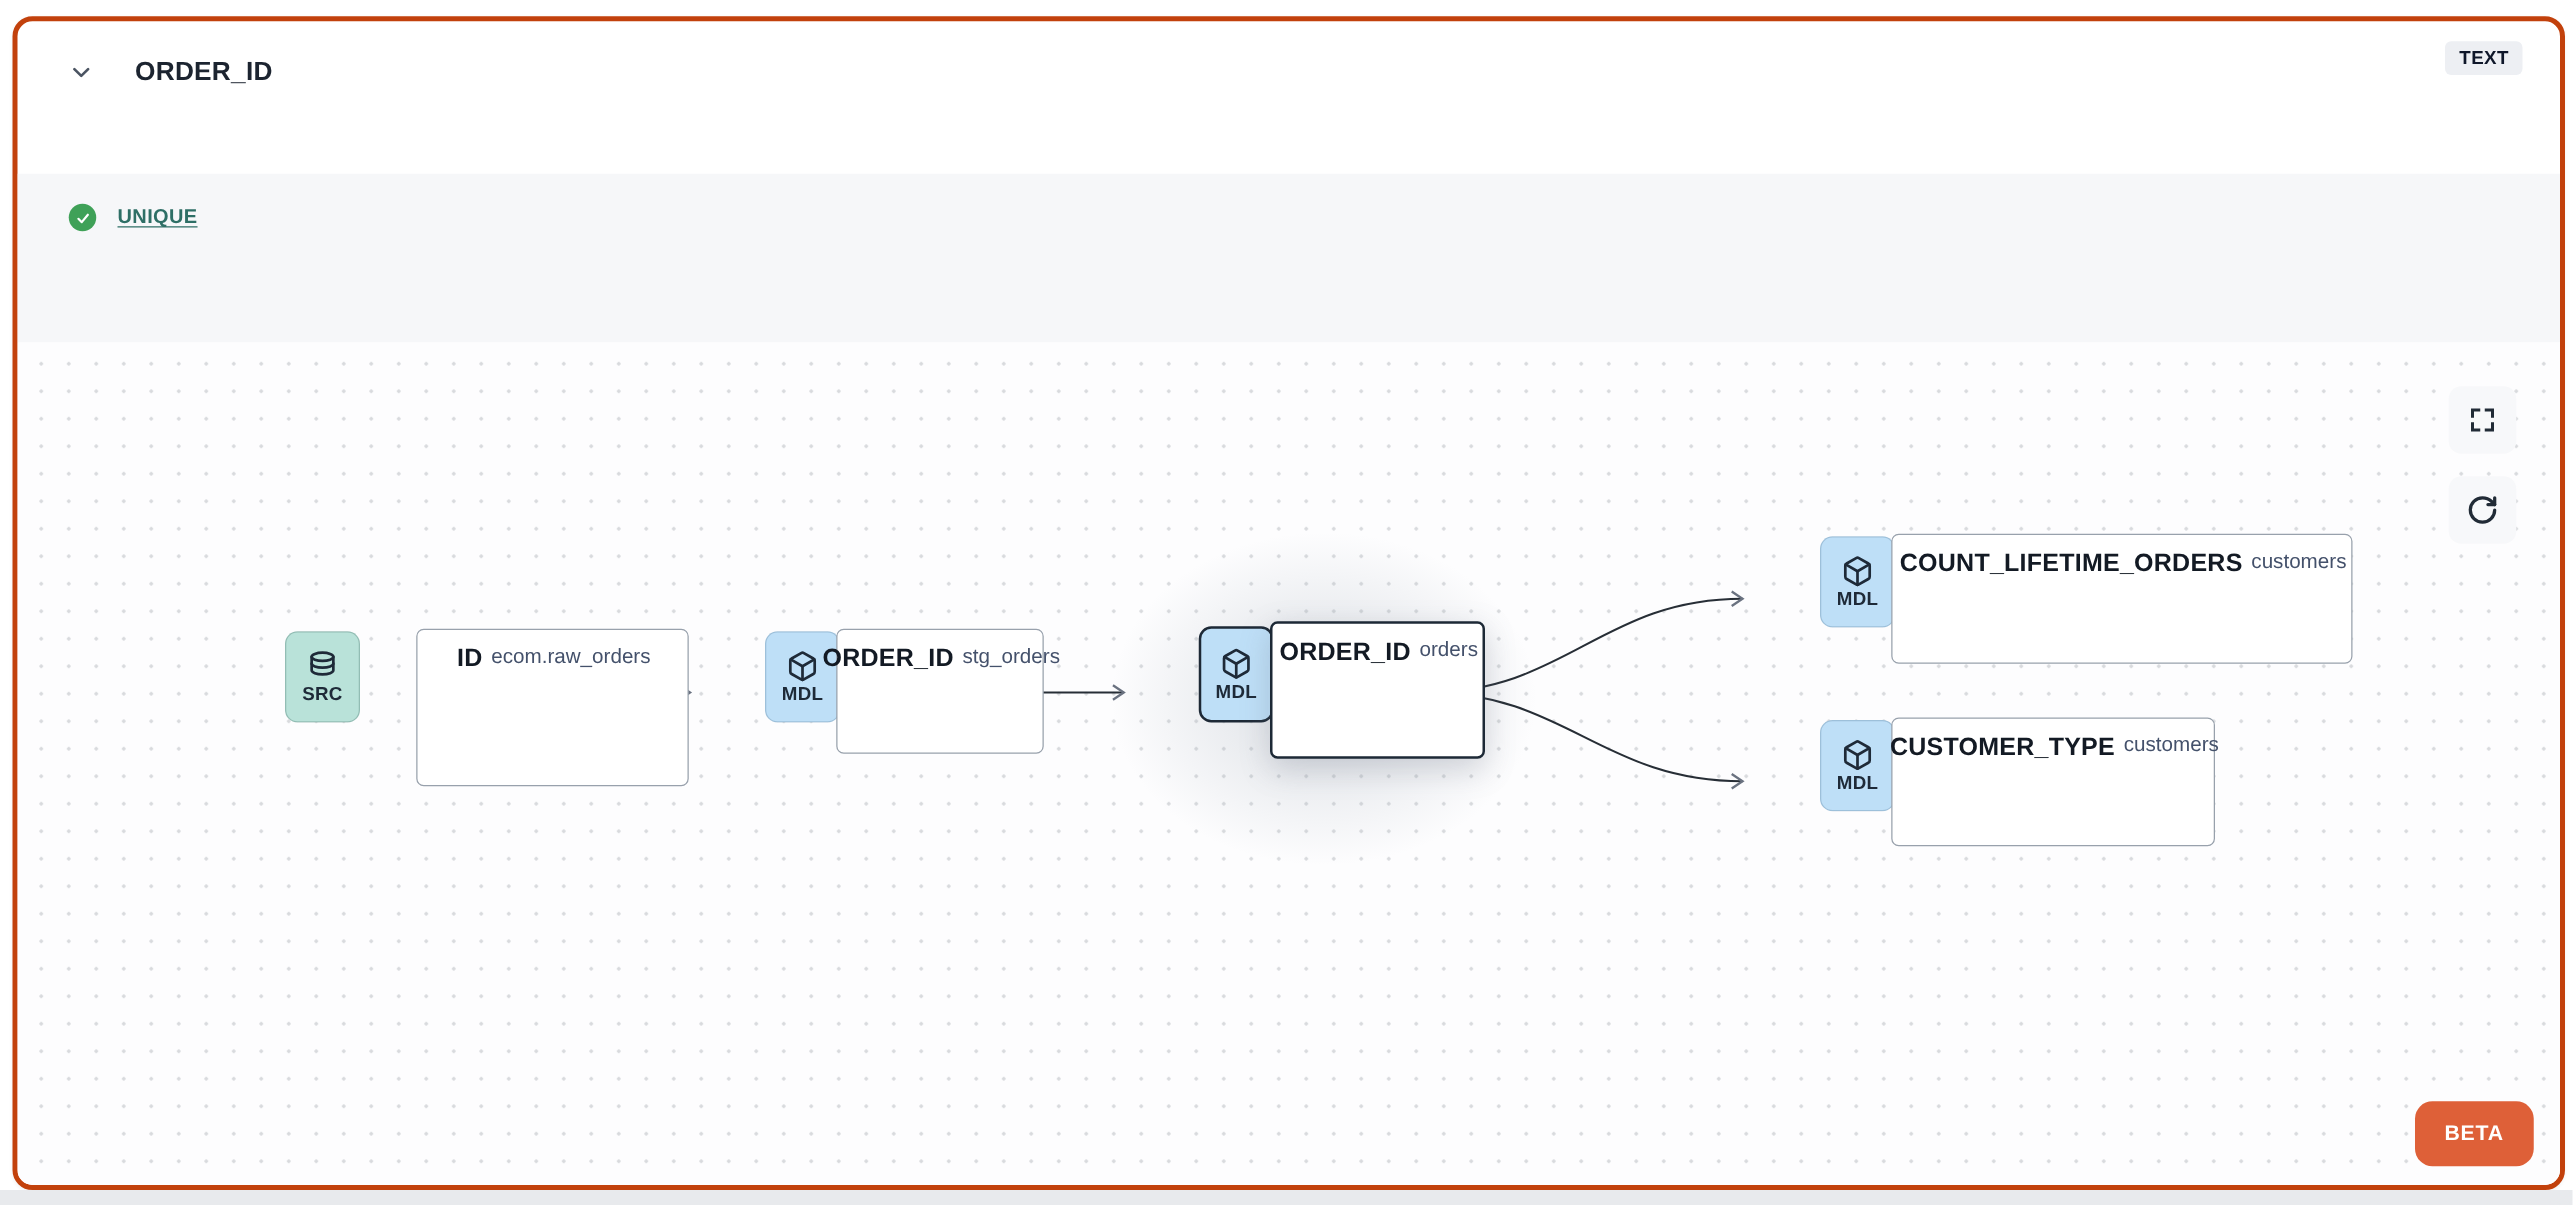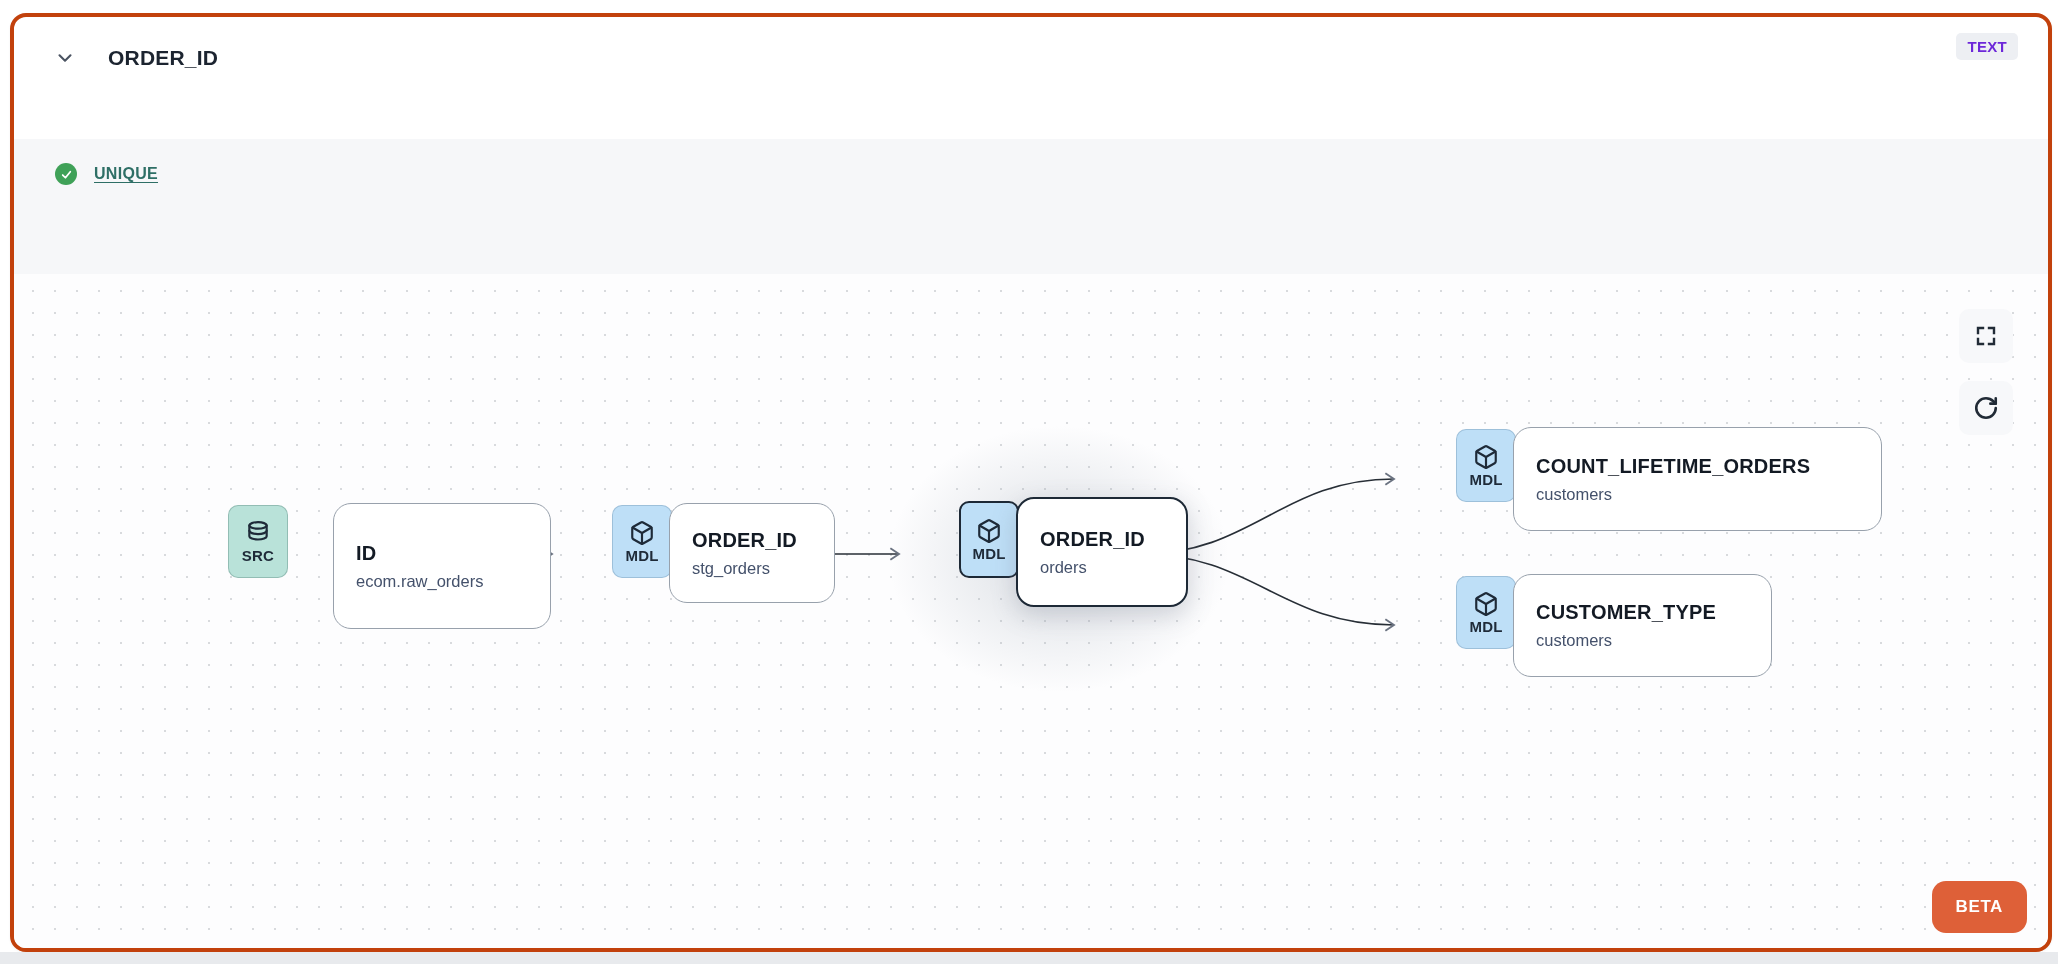--- a/index.html
+++ b/index.html
@@ -12,21 +12,21 @@
     background:#fff; border:4px solid #c2410c; border-radius:16px;
     box-shadow:0 1px 3px rgba(0,0,0,.05);
     display:flex; flex-direction:column; overflow:hidden;
   }
 
   
   .hdr { height:122px; padding:24px 30px 0 36px; position:relative; flex:none; }
   .title-row { display:flex; align-items:center; gap:28px; height:34px; }
   .chev-btn { background:none; border:none; cursor:pointer; width:30px; height:30px; display:flex; align-items:center; justify-content:center; color:#4b5462; }
   .hdr h1 { font-size:21px; font-weight:600; color:#1c2430; letter-spacing:.2px; }
-  .type-badge { position:absolute; right:30px; top:16px; background:#edeff3; color:#6d28d9; font-size:15px; font-weight:700; padding:5px 11px; border-radius:5px; letter-spacing:.3px; }
+  .type-badge { position:absolute; right:30px; top:16px; background:#edeff3; color:#0f172a; font-size:15px; font-weight:700; padding:5px 11px; border-radius:5px; letter-spacing:.3px; }
   .desc { margin-top:22px; font-size:19px; color:#5a6472; }
 
   
   .tests { height:135px; flex:none; background:var(--tests-bg,#f6f7f9); padding:24px 0 0 41px; }
   .test-row { display:flex; align-items:center; gap:17px; height:22px; margin-bottom:37px; }
   .check { width:22px; height:22px; border-radius:50%; background:var(--check-green,#3fa158); display:flex; align-items:center; justify-content:center; flex:none; }
   .test-link { font-size:16px; font-weight:700; color:var(--link-teal,#2e6f66); text-decoration:underline; text-underline-offset:3px; letter-spacing:.3px; cursor:pointer; }
 
   
   .canvas {
@@ -40,22 +40,22 @@
   .edge { fill:none; stroke:var(--edge-color,#272e36); stroke-width:1.6; }
 
   
   .node { position:absolute; display:flex; align-items:flex-start; z-index:2; cursor:pointer;padding-left:48px; }
   .badge { width:60px; height:73px; border-radius:10px; margin-top:2px;
     display:flex; flex-direction:column; align-items:center; justify-content:center; gap:1px;
     color:#1e2a38; z-index:1; }
   .badge.src { background:var(--badge-source-bg,#b9e2d9); border:1px solid rgba(30,80,70,.25); }
   .badge.mdl { background:var(--badge-model-bg,#bedff7); border:1px solid rgba(40,80,120,.22); }
   .badge-label { font-size:15px; font-weight:600; letter-spacing:.2px; }
-  .card { margin-left:-3px; background:#fff; border:1px solid var(--card-border,#98a1ac); border-radius:18px;
-    padding:12px 20px 12px 22px; display:flex; flex-direction:column; justify-content:center; gap:7px;
+  .card { margin-left:-3px; background:#fff; border:1px solid var(--card-border,#98a1ac); border-radius:6px;
+    padding:12px 20px 12px 22px; display:flex; flex-direction:row; justify-content:center; gap:7px;
     position:relative; z-index:2; }
   .node-title { font-size:20px; font-weight:600; color:#131a24; letter-spacing:.2px; white-space:nowrap; }
   .node-sub { font-size:16.5px; color:#44516b; white-space:nowrap; }
 
   .node-src  { left:166px; top:229px;gap:48px; }  .node-src  .card { width:218px; height:126px; }
   .node-stg  { left:550px; top:229px; }  .node-stg  .card { width:166px; height:100px; }
   .node-sel  { left:897px; top:223px; }
   .node-sel  .badge { margin-top:4px; height:77px; border:2.5px solid var(--selected-border,#1d2936); }
   .node-sel  .card  { width:172px; height:110px; border:2.5px solid var(--selected-border,#1d2936);
                       box-shadow:0 8px 24px rgba(110,120,135,.28); }

